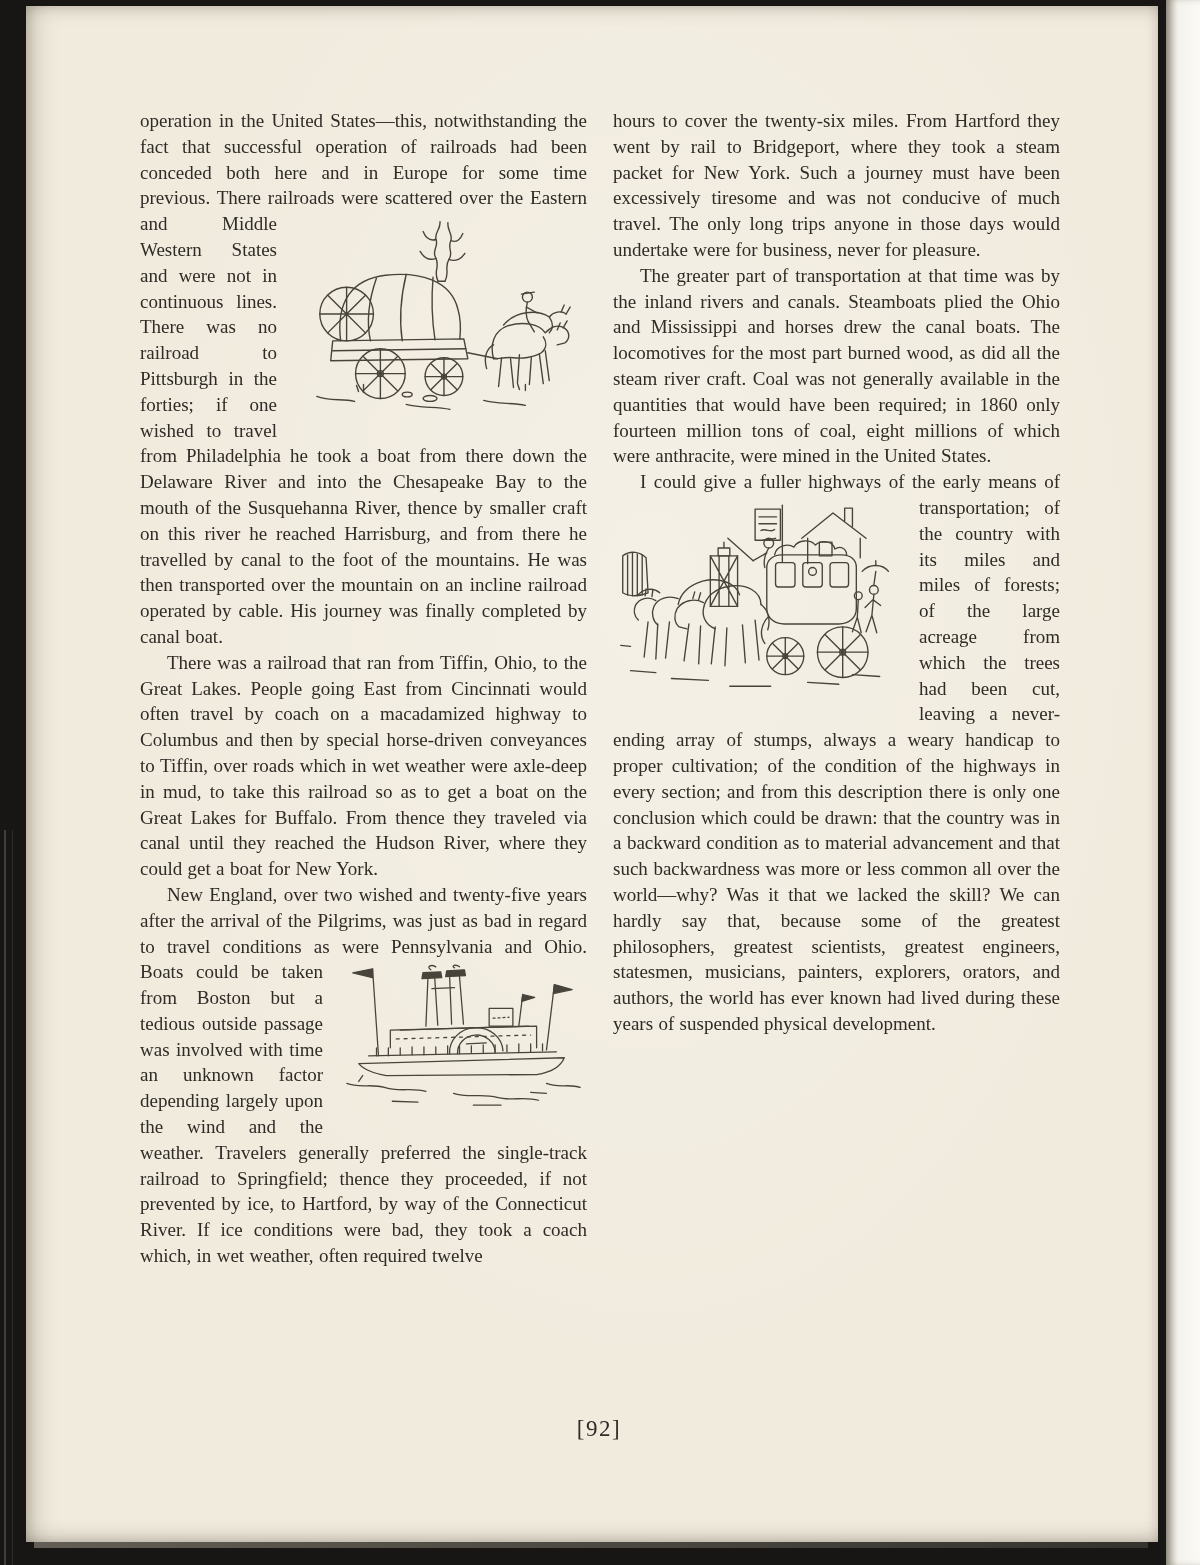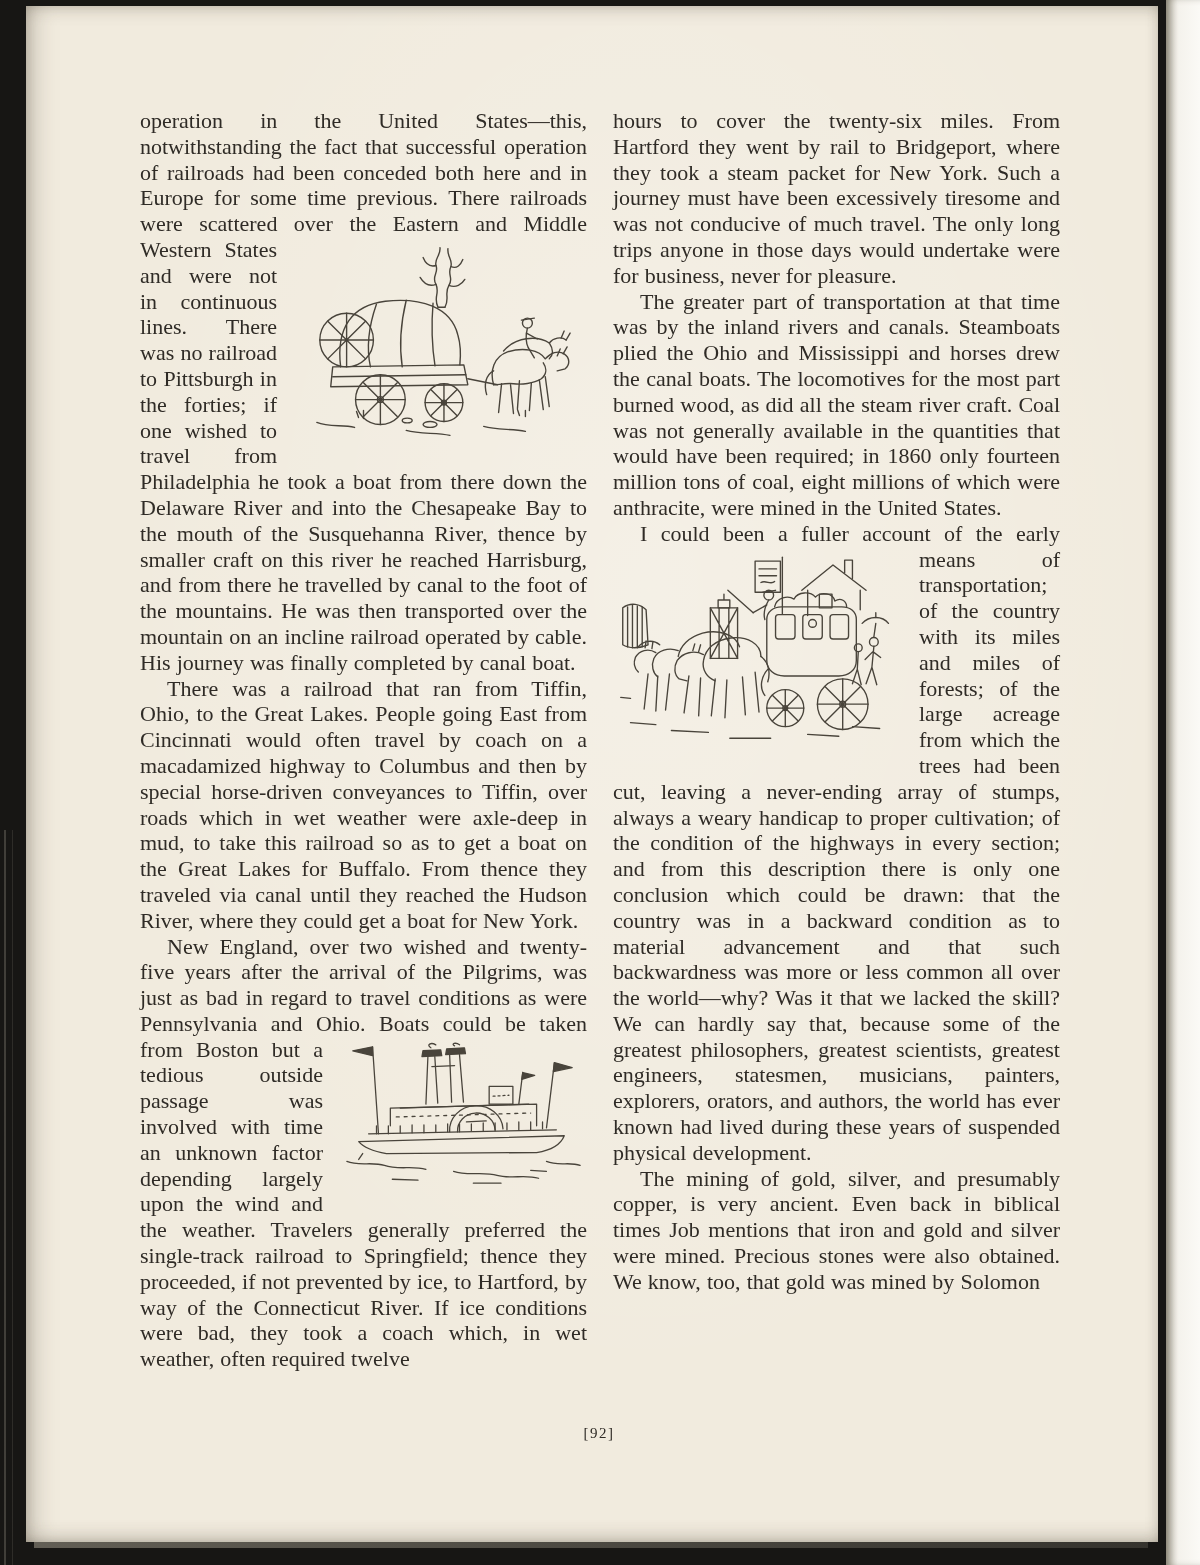--- a/index.html
+++ b/index.html
@@ -42,34 +42,34 @@
     box-shadow:inset 7px 0 9px -4px rgba(80,75,60,.65);
   }
   .content{
     padding:102px 98px 0 114px;
   }
   .columns{display:flex;gap:26px;}
   .col{width:447px;flex:0 0 447px;}
   p.para{
     margin:0;
     text-align:justify;
-    font-size:22px;
+    font-size:19px;
     line-height:25.8px;
     color:var(--ink);
     hyphens:auto;-webkit-hyphens:auto;
     word-spacing:.6px;
   }
   p.para.indent{text-indent:27px;}
   .illus{color:var(--sketch);}
   .illus.fr{float:right;margin:3px 0 5px 12px;}
   .illus.fl{float:left;margin:3px 14px 5px 0;}
   .illus svg{display:block;}
   .pageno{
     position:absolute;left:0;right:0;bottom:100px;
-    text-align:center;font-size:15px;color:var(--ink);letter-spacing:1.5px;padding-left:14px;
+    text-align:center;font-size:23px;color:var(--ink);letter-spacing:1.5px;padding-left:14px;
   }
 </style>
 </head>
 <body>
 
 <div class="stack-edges"></div>
 <div class="bottom-stack"></div>
 
 <div class="page">
   <div class="content">
@@ -160,21 +160,21 @@
           </svg>
             </span>
           <span>from Boston but a tedious outside passage was involved with time an unknown factor depending largely upon the wind and the weather. Travelers generally preferred the single-track railroad to Springfield; thence they proceeded, if not prevented by ice, to Hartford, by way of the Connecticut River. If ice conditions were bad, they took a coach which, in wet weather, often required twelve</span></p>
       </div>
 
       <div class="col">
         <p class="para"><span>hours to cover the twenty-six miles. From Hartford they went by rail to Bridgeport, where they took a steam packet for New York. Such a journey must have been excessively tiresome and was not conducive of much travel. The only long trips anyone in those days would undertake were for business, never for pleasure.</span></p>
 
         <p class="para indent"><span>The greater part of transportation at that time was by the inland rivers and canals. Steamboats plied the Ohio and Mississippi and horses drew the canal boats. The locomotives for the most part burned wood, as did all the steam river craft. Coal was not generally available in the quantities that would have been required; in 1860 only fourteen million tons of coal, eight millions of which were anthracite, were mined in the United States.</span></p>
 
-        <p class="para indent"><span>I could been a fuller account of the early means</span>
+        <p class="para indent"><span>I could give a fuller highways of the early means</span>
           <span class="illus fl" aria-label="stagecoach">
               <svg width="292" height="212" viewBox="0 0 300 215">
             <g stroke="#49443b" fill="none" stroke-width="1.4" stroke-linecap="round" stroke-linejoin="round">
               <path d="M194,40 L226,14 L260,40"></path>
               <path d="M200,40 L200,66 M254,40 L254,60"></path>
               <rect x="212" y="44" width="13" height="14"></rect>
               <path d="M238,22 L238,9 L246,9 L246,28"></path>
               <path d="M174,6 L174,64"></path>
               <rect x="146" y="10" width="26" height="32"></rect>
               <path d="M150,18 L168,18 M150,25 L168,25 M152,32 C157,29 162,35 166,31"></path>
@@ -219,21 +219,20 @@
               <path d="M268,98 L266,119 M266,119 L260,136 M266,119 L271,137 M267,103 L259,111 M267,103 L275,109"></path>
               <circle cx="252" cy="99" r="4"></circle>
               <path d="M252,103 L251,121 M251,121 L246,136 M251,121 L255,137"></path>
               <path d="M18,176 L44,178 M60,184 L98,186 M120,192 L162,192 M200,188 L232,190 M246,180 L274,182 M8,150 L18,151"></path>
             </g>
           </svg>
             </span>
           <span>of transportation; of the country with its miles and miles of forests; of the large acreage from which the trees had been cut, leaving a never-ending array of stumps, always a weary handicap to proper cultivation; of the condition of the highways in every section; and from this description there is only one conclusion which could be drawn: that the country was in a backward condition as to material advancement and that such backwardness was more or less common all over the world—why? Was it that we lacked the skill? We can hardly say that, because some of the greatest philosophers, greatest scientists, greatest engineers, statesmen, musicians, painters, explorers, orators, and authors, the world has ever known had lived during these years of suspended physical development.</span></p>
 
 
-        <p class="para indent"><span>The mining of gold, silver, and presumably copper, is very ancient. Even back in biblical times Job mentions that iron and gold and silver were mined. Precious stones were also obtained. We know, too, that gold was mined by Solomon</span></p>
       </div>
 
     </div>
   </div>
 
   <div class="pageno"><span>[92]</span></div>
 </div>
 
 <div class="edge-strip"></div>
 

